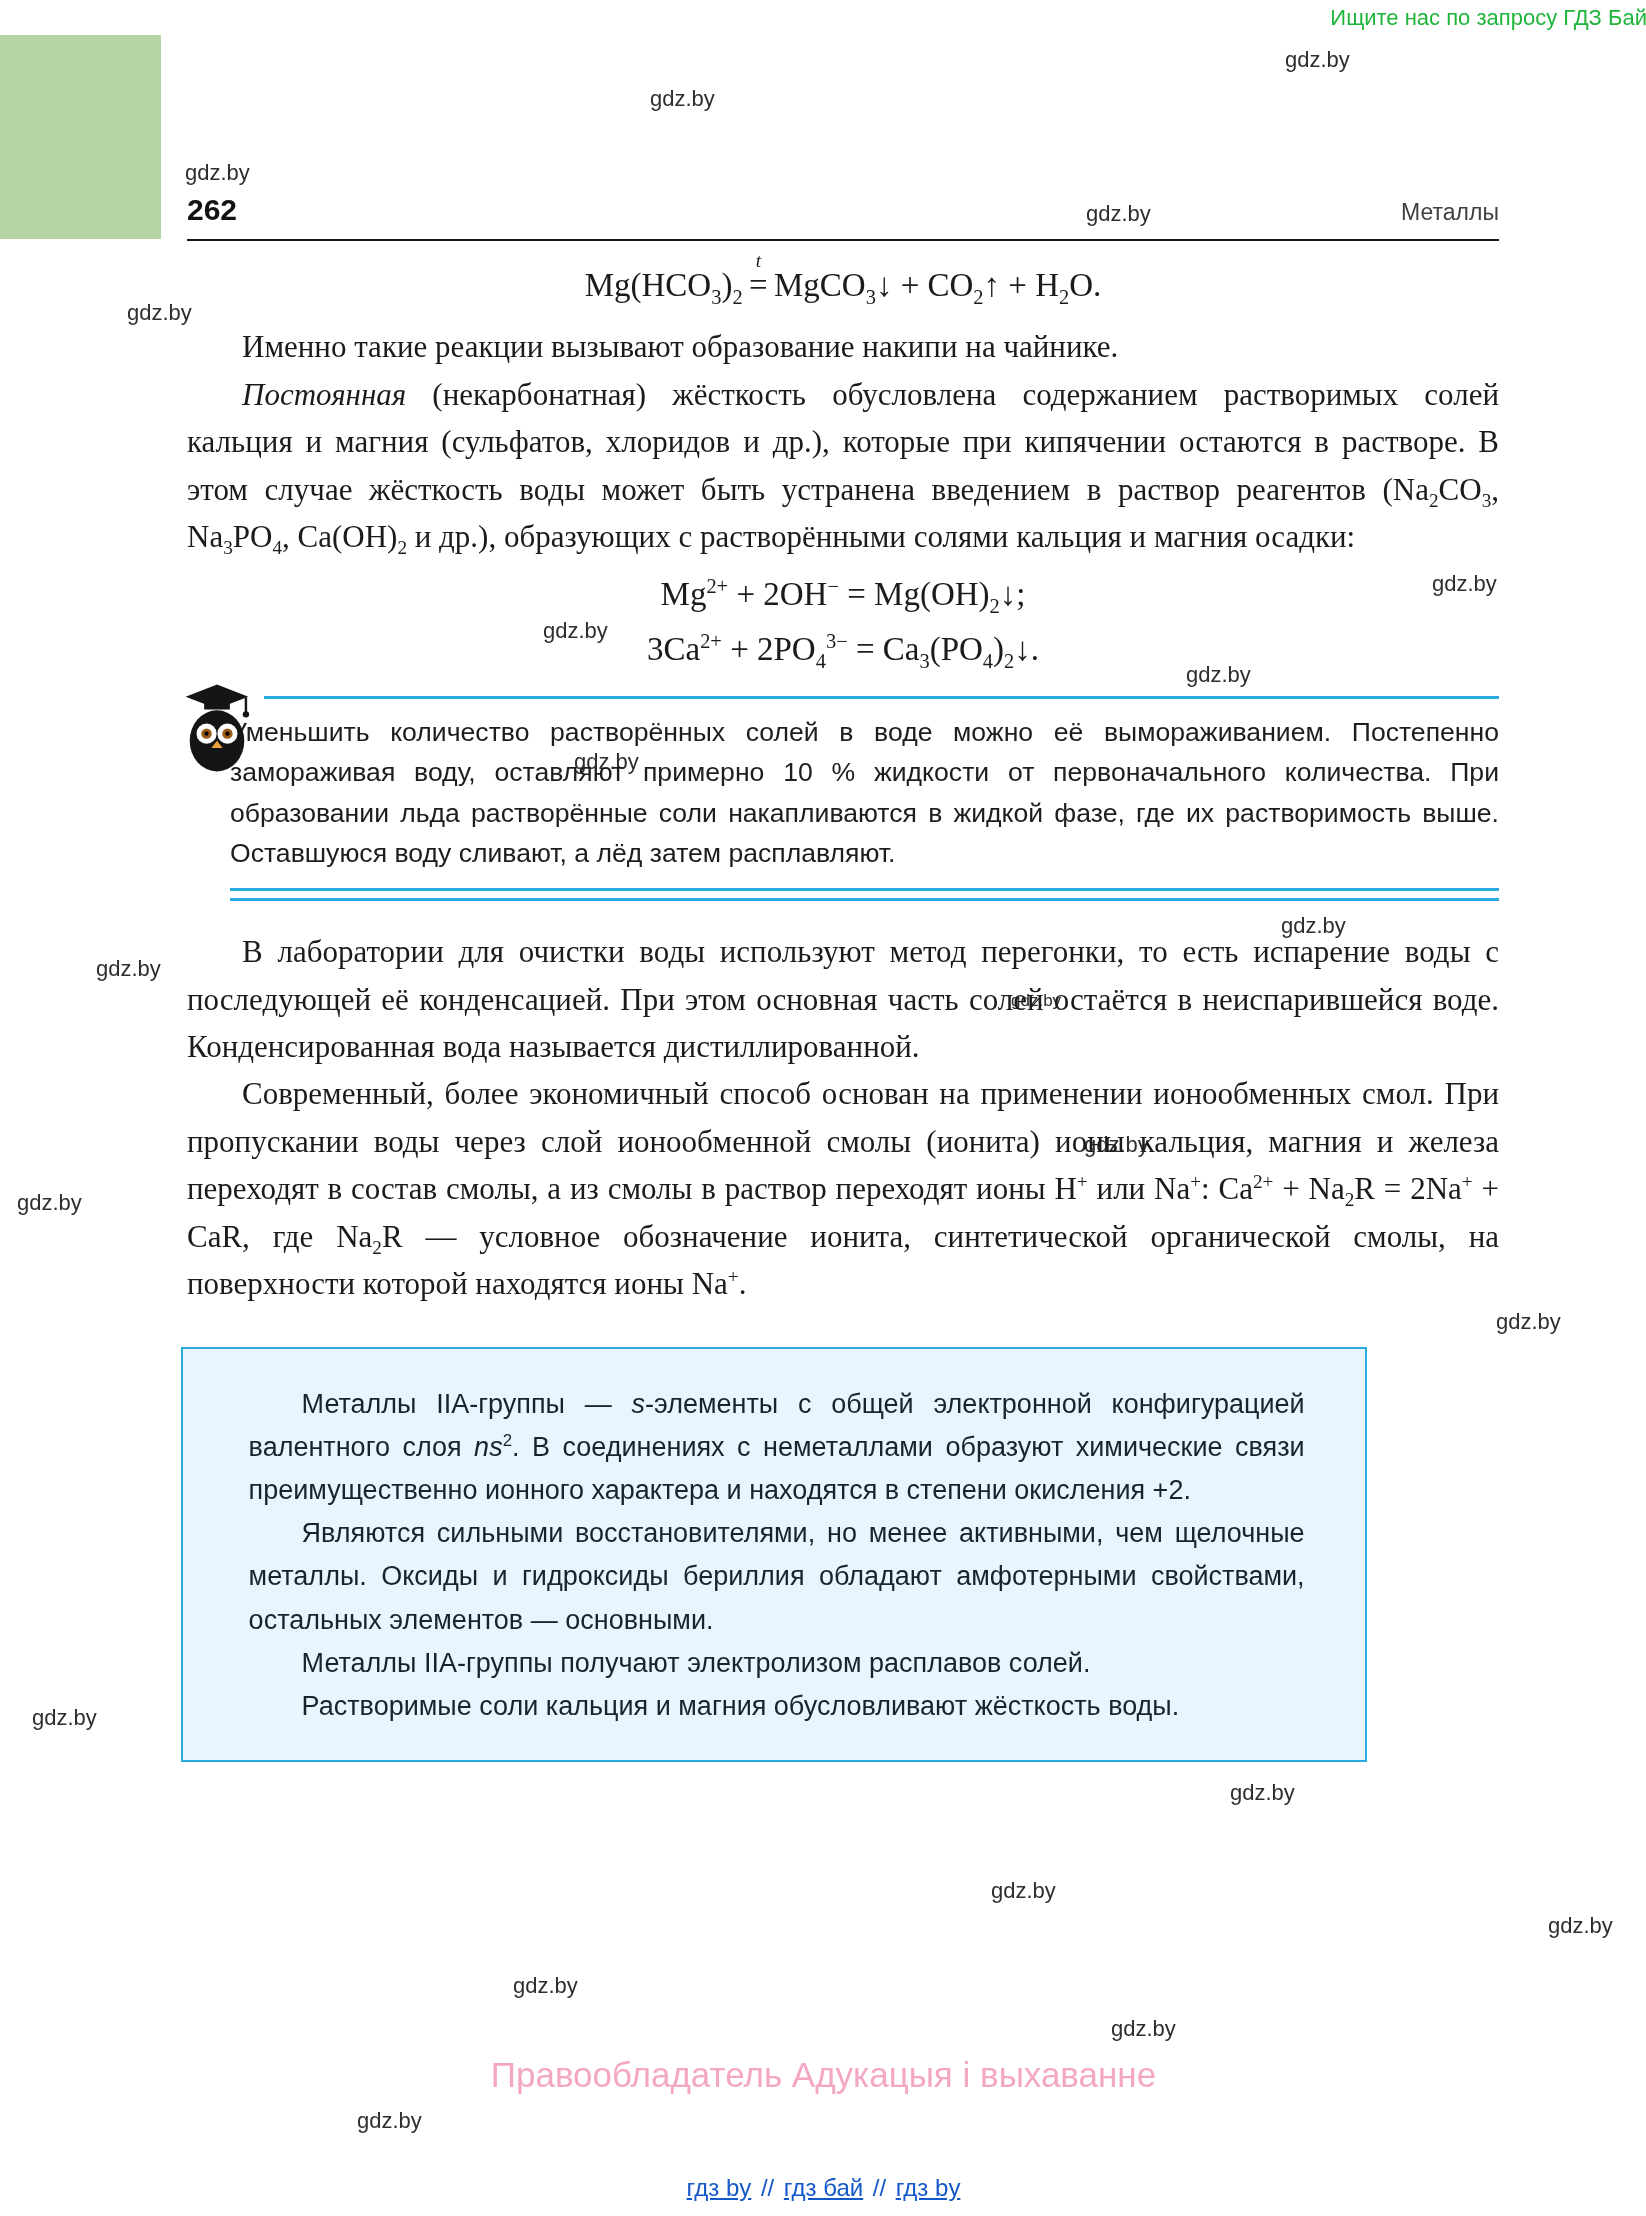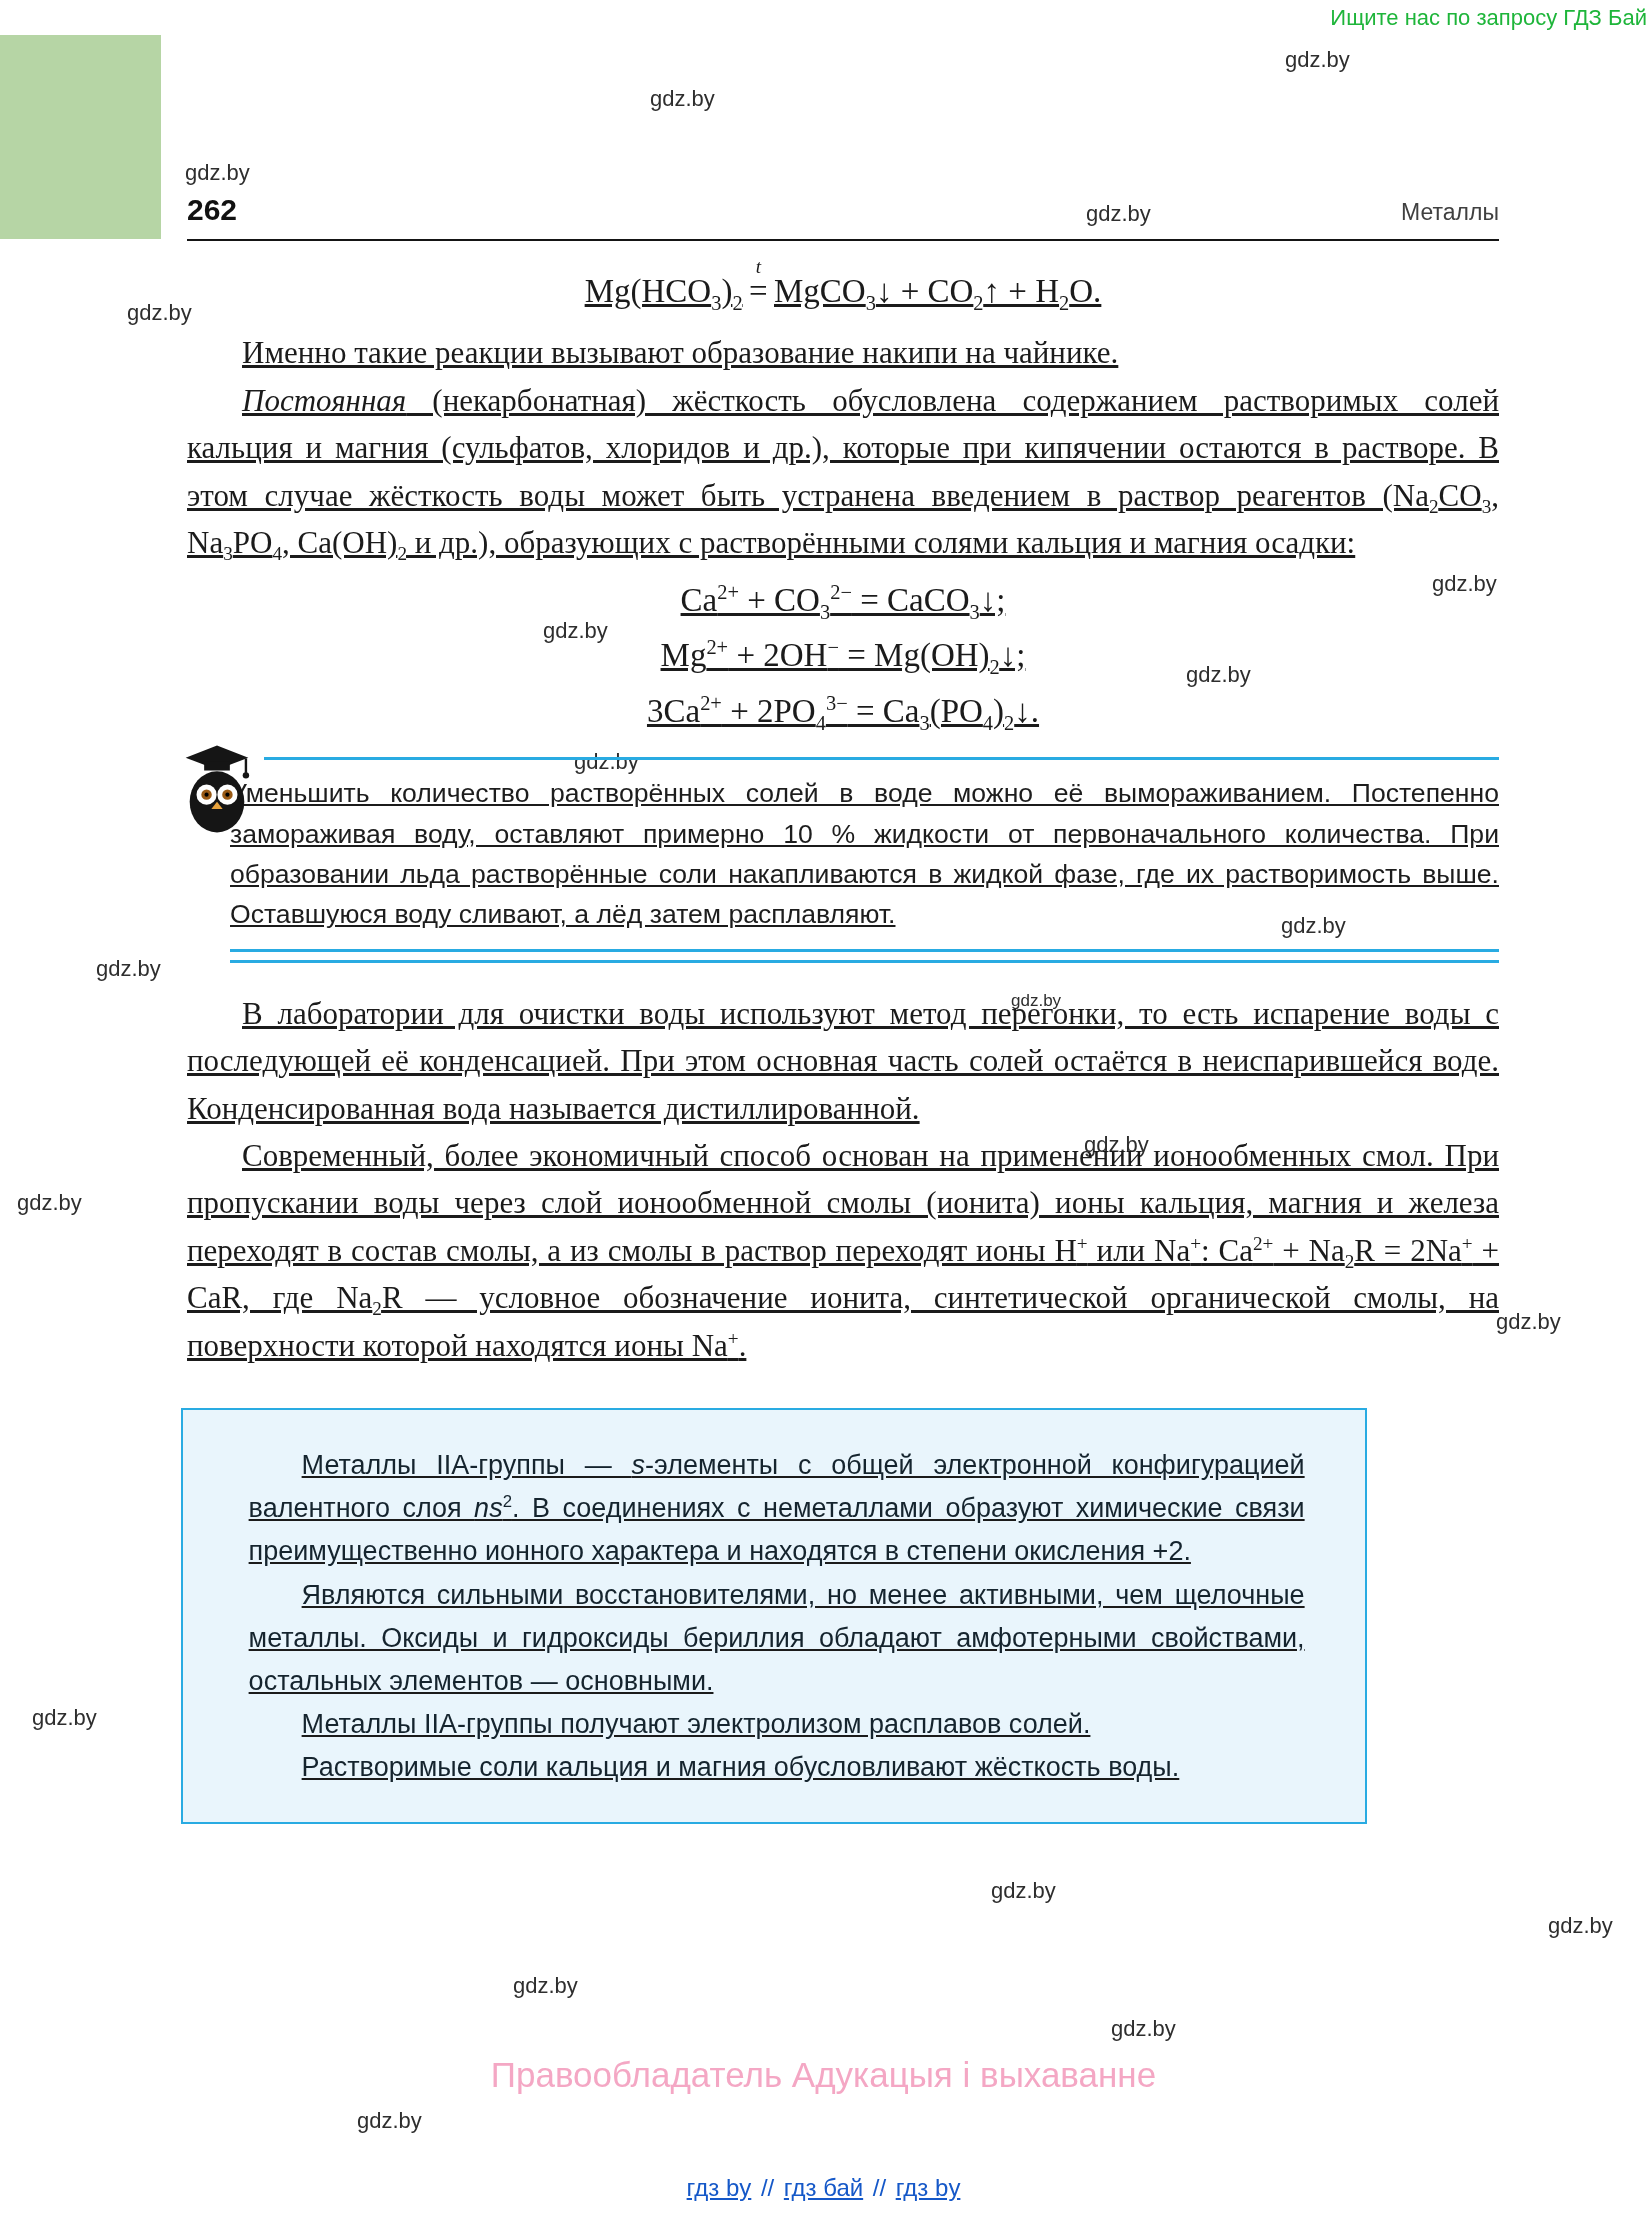--- a/index.html
+++ b/index.html
@@ -23,22 +23,22 @@
   .page-header{
     position:absolute;left:187px;top:193px;width:1312px;
     display:flex;justify-content:space-between;align-items:baseline;
     font-family:"Liberation Sans",sans-serif;
   }
   .page-number{font-size:30px;font-weight:bold;color:#111;}
   .chapter-title{font-size:23px;color:#404040;}
   .header-rule{position:absolute;left:187px;top:239px;width:1312px;height:2.4px;background:#151515;}
   
   .content{
-    position:absolute;left:187px;top:266px;width:1312px;
-    font-size:31px;line-height:1.53;text-align:justify;color:#1b1b1b;text-decoration:underline;
+    position:absolute;left:187px;top:260px;width:1312px;
+    font-size:31px;line-height:1.53;text-align:justify;color:#1b1b1b;
   }
   .content p{margin:0;text-indent:55px;}
   sub,sup{font-size:0.62em;line-height:0;}
   .equation{
     text-align:center;font-size:33px;margin:0 0 13px 0;text-indent:0;
   }
   .eq-rel{position:relative;display:inline-block;margin:0 6.4px;}
   .eq-t{
     position:absolute;top:-0.72em;left:50%;transform:translateX(-50%);
     font-size:0.58em;font-style:italic;
@@ -120,21 +120,20 @@
 
   <div class="equation">
     <span>Mg(HCO<sub>3</sub>)<sub>2</sub></span><span class="eq-rel"><span class="eq-t">t</span><span>=</span></span><span>MgCO<sub>3</sub>↓ + CO<sub>2</sub>↑ + H<sub>2</sub>O.</span>
   </div>
 
   <p>Именно такие реакции вызывают образование накипи на чайнике.</p>
 
   <p><i>Постоянная</i> (некарбонатная) жёсткость обусловлена содержанием растворимых солей кальция и магния (сульфатов, хлоридов и др.), которые при кипячении остаются в растворе. В этом случае жёсткость воды может быть устранена введением в раствор реагентов (Na<sub>2</sub>CO<sub>3</sub>, Na<sub>3</sub>PO<sub>4</sub>, Ca(OH)<sub>2</sub> и др.), образующих с растворёнными солями кальция и магния осадки:</p>
 
   <div class="eq-block">
-    <div>Ca<sup>2+</sup> + CO<sub>3</sub><sup>2−</sup> = CaCO<sub>3</sub>↓;</div>
     <div>Mg<sup>2+</sup> + 2OH<sup>−</sup> = Mg(OH)<sub>2</sub>↓;</div>
     <div>3Ca<sup>2+</sup> + 2PO<sub>4</sub><sup>3−</sup> = Ca<sub>3</sub>(PO<sub>4</sub>)<sub>2</sub>↓.</div>
   </div>
 
   <div class="note-section">
     <svg class="owl" viewBox="0 0 90 112" aria-hidden="true">
       <polygon points="45,2 84,17 45,32 6,17" fill="#151515"></polygon>
       <rect x="29" y="22" width="32" height="11" fill="#151515"></rect>
       <line x1="81" y1="18" x2="81" y2="36" stroke="#151515" stroke-width="3"></line>
       <circle cx="81" cy="39" r="4" fill="#151515"></circle>

